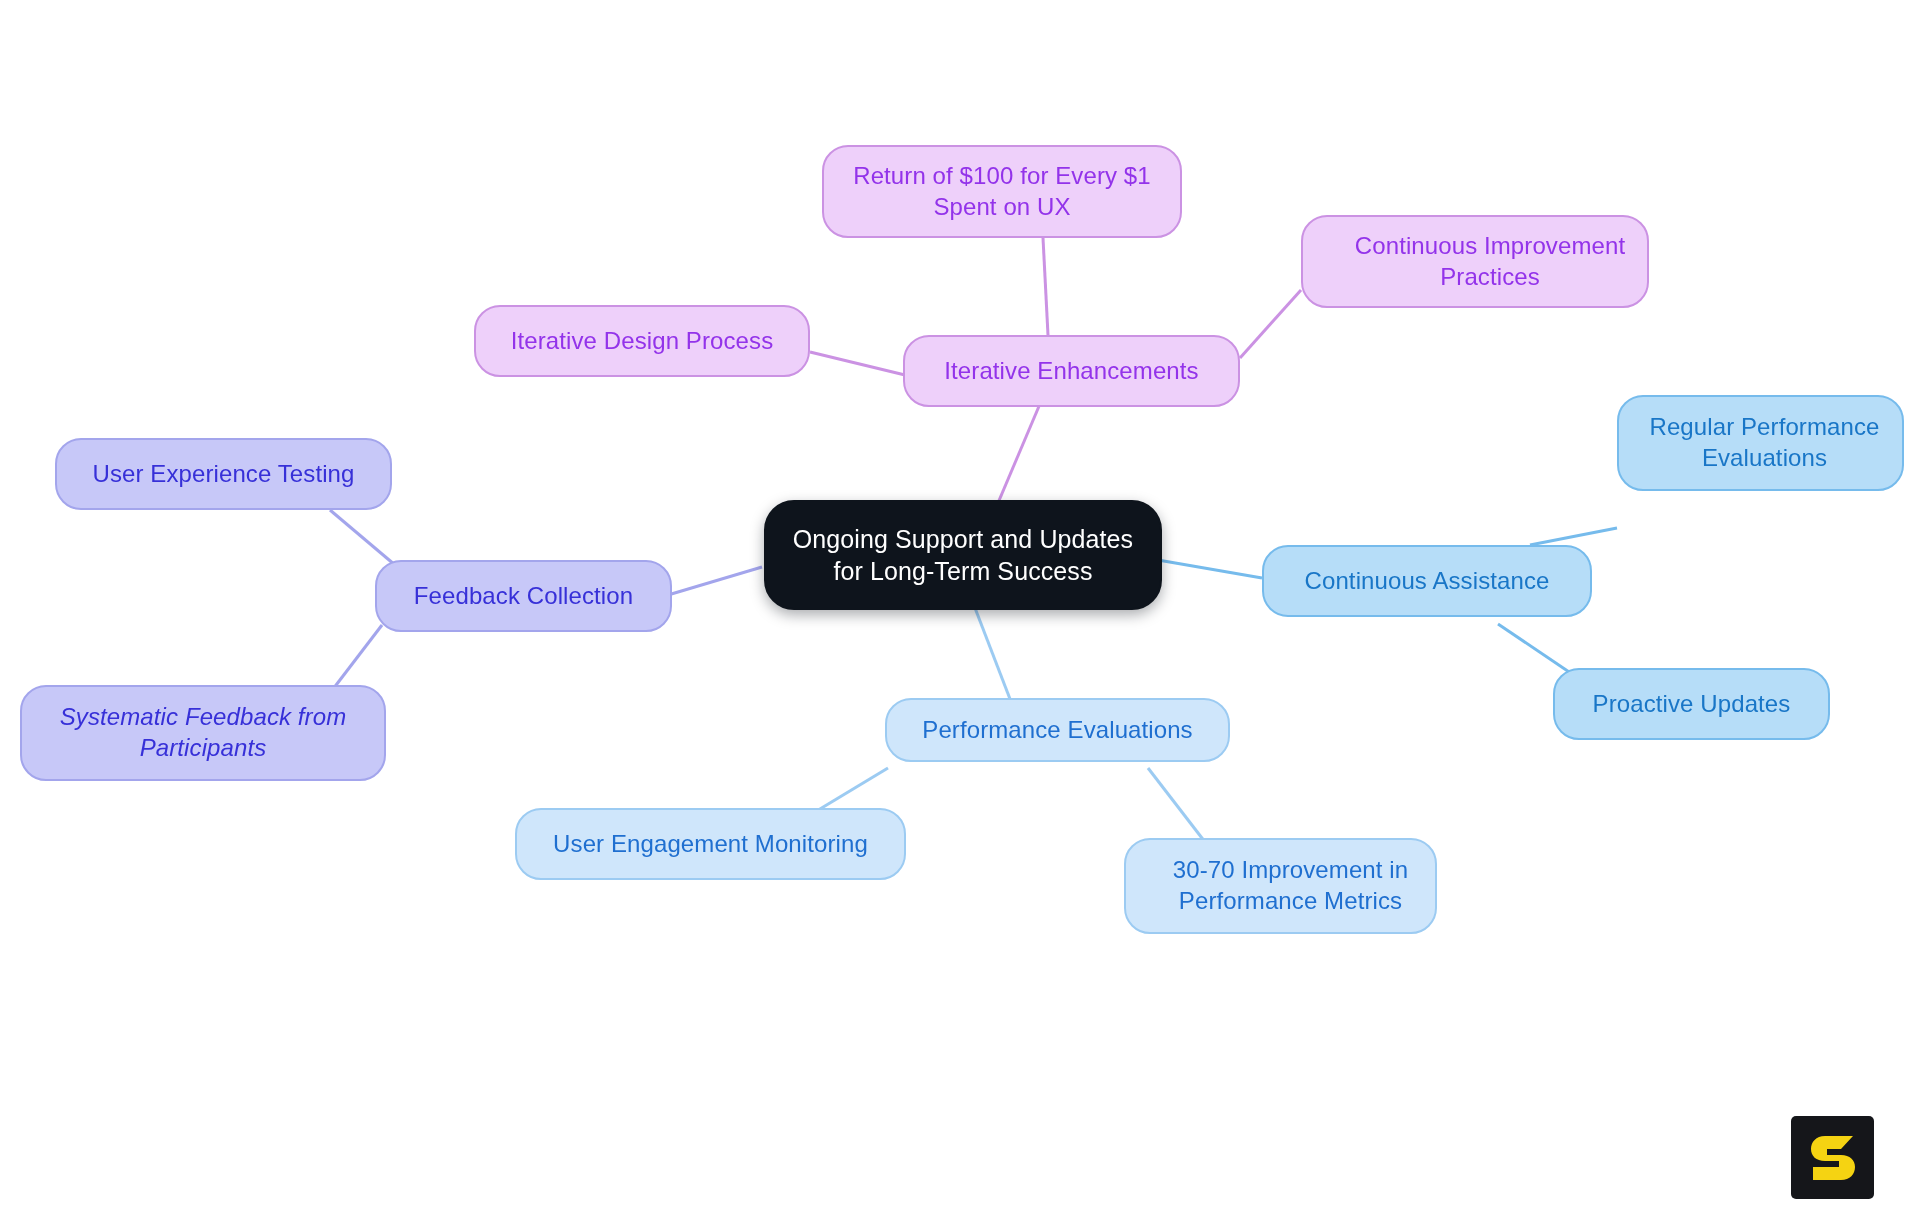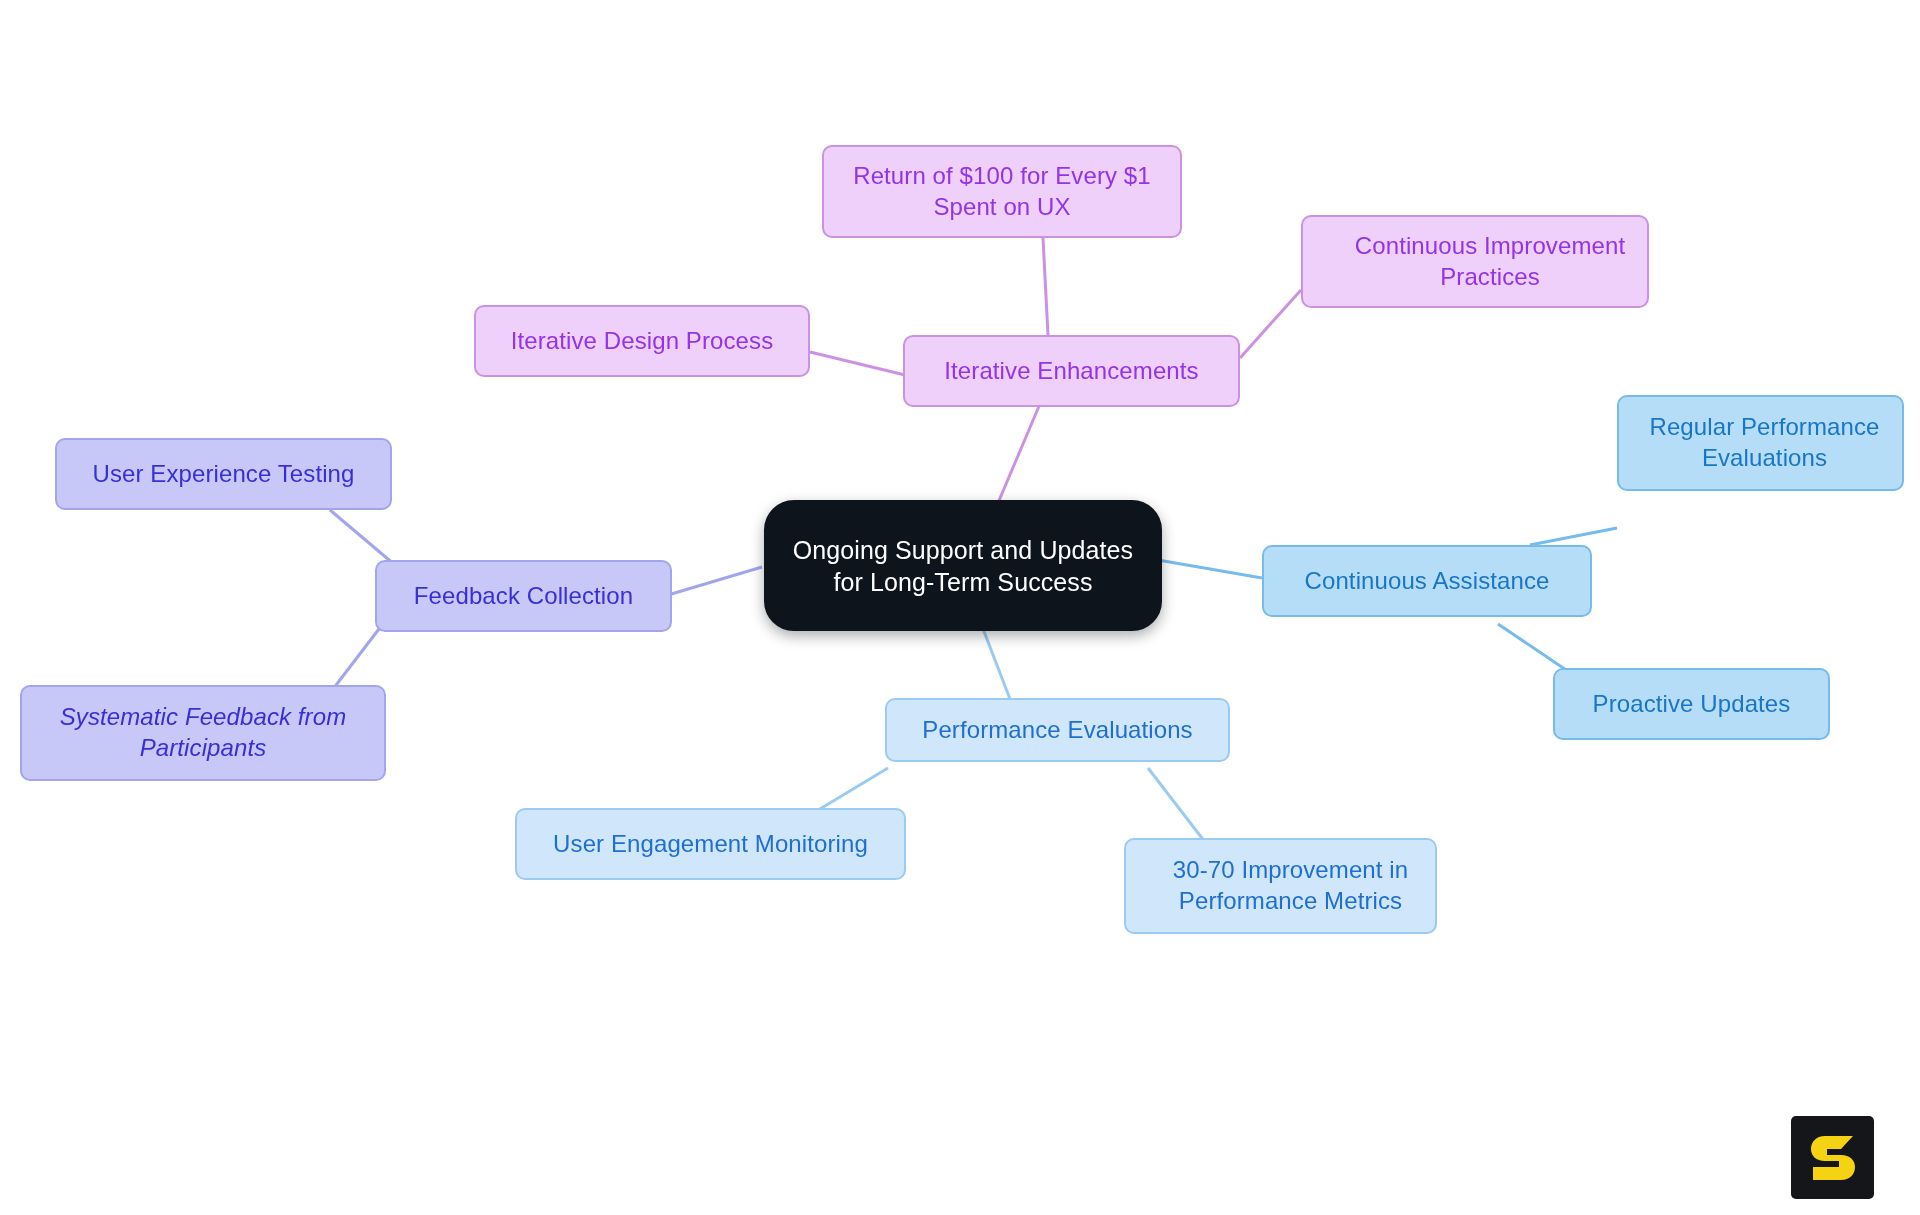--- a/index.html
+++ b/index.html
@@ -28,21 +28,21 @@
     pointer-events: none;
   }
 
   .node {
     position: absolute;
     box-sizing: border-box;
     display: flex;
     align-items: center;
     justify-content: center;
     text-align: center;
-    border-radius: 10px;
+    border-radius: 26px;
     border-style: solid;
     border-width: 2px;
     line-height: 1.28;
     white-space: pre-line;
     letter-spacing: 0.1px;
     z-index: 2;
   }
 
   .node-root {
     background: #0e141c;
@@ -122,21 +122,21 @@
 
     <path d="M 1148 768 L 1205 842" fill="none" stroke="#9ccbf2" stroke-width="3"></path>
 
     <path d="M 762 567 L 668 595" fill="none" stroke="#a3a5ec" stroke-width="3"></path>
 
     <path d="M 395 565 L 330 510" fill="none" stroke="#a3a5ec" stroke-width="3"></path>
 
     <path d="M 382 625 L 330 693" fill="none" stroke="#a3a5ec" stroke-width="3"></path>
   </svg>
 
-  <div class="node node-root" style="left:764px; top:500px; width:398px; height:131px;">Ongoing Support and Updates
+  <div class="node node-root" style="left:764px; top:500px; width:398px; height:110px;">Ongoing Support and Updates
 for Long-Term Success</div>
 
   <div class="node node-purple" style="left:903px; top:335px; width:337px; height:72px;">Iterative Enhancements</div>
 
   <div class="node node-purple" style="left:822px; top:145px; width:360px; height:93px;">Return of $100 for Every $1
 Spent on UX</div>
 
   <div class="node node-purple" style="left:474px; top:305px; width:336px; height:72px;">Iterative Design Process</div>
 
   <div class="node node-purple" style="left:1301px; top:215px; width:348px; height:93px;padding-left:30px;">Continuous Improvement

